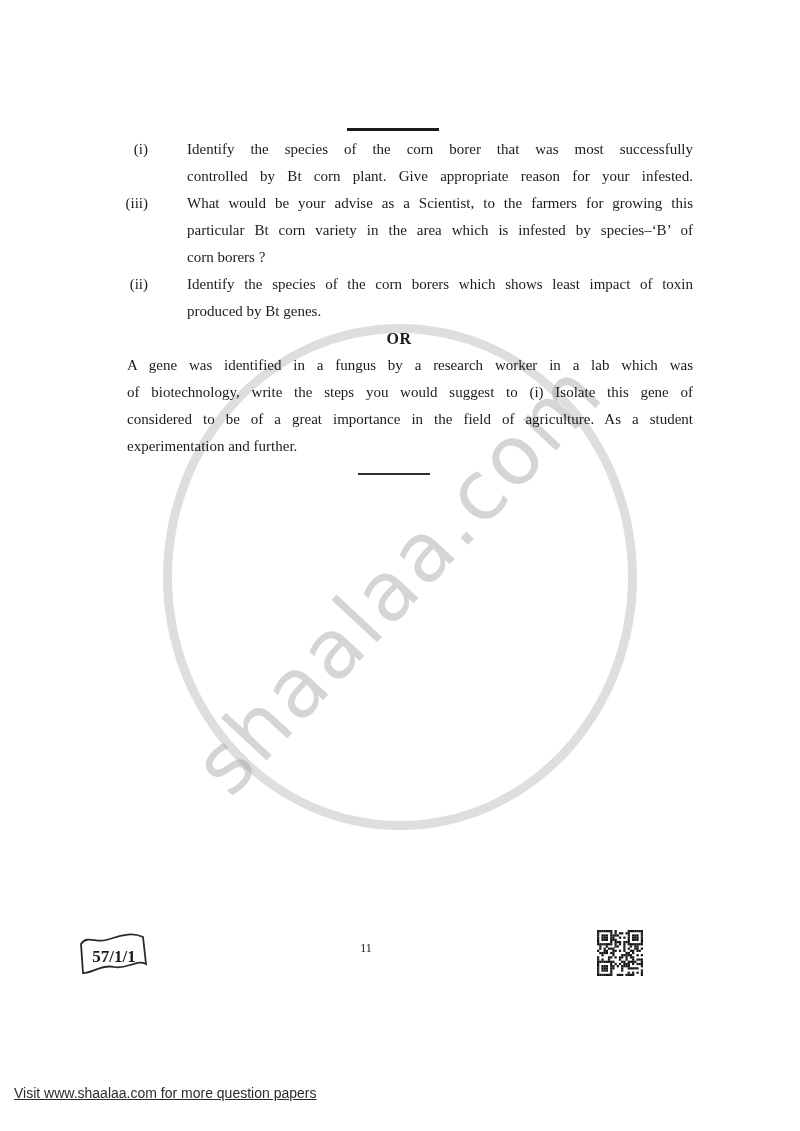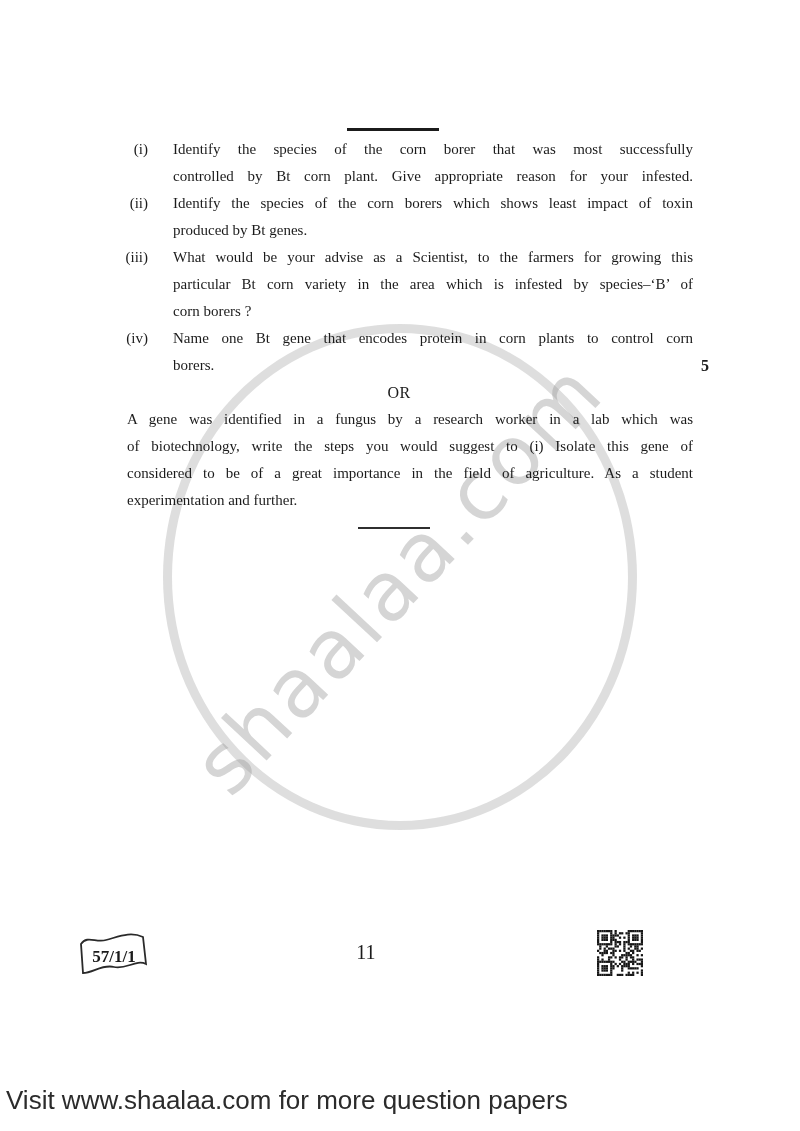--- a/index.html
+++ b/index.html
@@ -43,96 +43,88 @@
     margin:13px 0 0 253px;
   }
 
   
   .main {
     position:absolute; left:105px; top:136px; width:588px;
     font-size:15px; line-height:27px; z-index:1;
   }
   .qitem { display:flex; position:relative; }
   .qlabel { flex:none; width:45px; text-align:right; padding-right:2px; box-sizing:border-box; }
-  .qbody  { margin-left:23px; width:520px; }
+  .qbody  { margin-left:37px; width:520px; }
   .jline  { display:block; text-align:justify; text-align-last:justify; }
   .lline  { display:block; text-align:left; }
   .marks  {
     position:absolute; right:-16px; top:27px;
     font-weight:bold; font-size:16px; line-height:27px;
   }
   .or-head {
-    text-align:center; font-weight:normal; font-size:16px;
+    text-align:center; font-weight:bold; font-size:16px;
     line-height:27px; letter-spacing:0.5px;
   }
   .para { margin-left:22px; width:566px; }
 
   
   .flag { position:absolute; left:74px; top:929px; z-index:1; }
   .flag text {
     font-family:"Liberation Serif", serif;
     font-weight:bold; font-size:17px; fill:#1b1b1b;
   }
   .pagenum {
     position:absolute; left:0; top:941px; width:732px;
-    text-align:center; font-size:20px; z-index:1;
+    text-align:center; font-size:12px; z-index:1;
   }
   .qr { position:absolute; left:597px; top:930px; width:46px; height:46px; z-index:1; }
 
   .site-note {
-    position:absolute; left:6px; top:1085px;
+    position:absolute; left:14px; top:1085px;
     font-family:"Liberation Sans", sans-serif;
-    font-size:26px; color:#2b2b2b; z-index:1;
+    font-size:14px; color:#2b2b2b; z-index:1;text-decoration:underline;
   }
 </style>
 </head>
 <body>
 
 <div class="page">
 
   <div class="wm-circle"></div>
   <div class="wm-text">shaalaa.com</div>
 
   <div class="top-rule"></div>
 
   <div class="main">
 
     <div class="qitem">
       <div class="qlabel">(i)</div>
       <div class="qbody">
         <span class="jline">Identify the species of the corn borer that was most successfully</span>
         <span class="jline">controlled by Bt corn plant. Give appropriate reason for your infested.</span>
-      </div>
-    </div>
-
-    <div class="qitem">
-      <div class="qlabel">(ii)</div>
-      <div class="qbody">
-        <span class="jline">Identify the species of the corn borers which shows least impact of toxin</span>
-        <span class="lline">produced by Bt genes.</span>
       </div>
     </div>
 
     <div class="qitem">
       <div class="qlabel">(iii)</div>
       <div class="qbody">
         <span class="jline">What would be your advise as a Scientist, to the farmers for growing this</span>
         <span class="jline">particular Bt corn variety in the area which is infested by species–‘B’ of</span>
         <span class="lline">corn borers ?</span>
       </div>
     </div>
 
     <div class="qitem">
-      <div class="qlabel">(iv)</div>
+      <div class="qlabel">(ii)</div>
       <div class="qbody">
-        <span class="jline">Name one Bt gene that encodes protein in corn plants to control corn</span>
-        <span class="lline">borers.</span>
+        <span class="jline">Identify the species of the corn borers which shows least impact of toxin</span>
+        <span class="lline">produced by Bt genes.</span>
       </div>
-      <span class="marks">5</span>
     </div>
+
 
     <div class="or-head">OR</div>
 
     <div class="para">
       <span class="jline">A gene was identified in a fungus by a research worker in a lab which was</span>
       <span class="jline">of biotechnology, write the steps you would suggest to (i) Isolate this gene of</span>
       <span class="jline">considered to be of a great importance in the field of agriculture. As a student</span>
       <span class="lline">experimentation and further.</span>
     </div>
 

